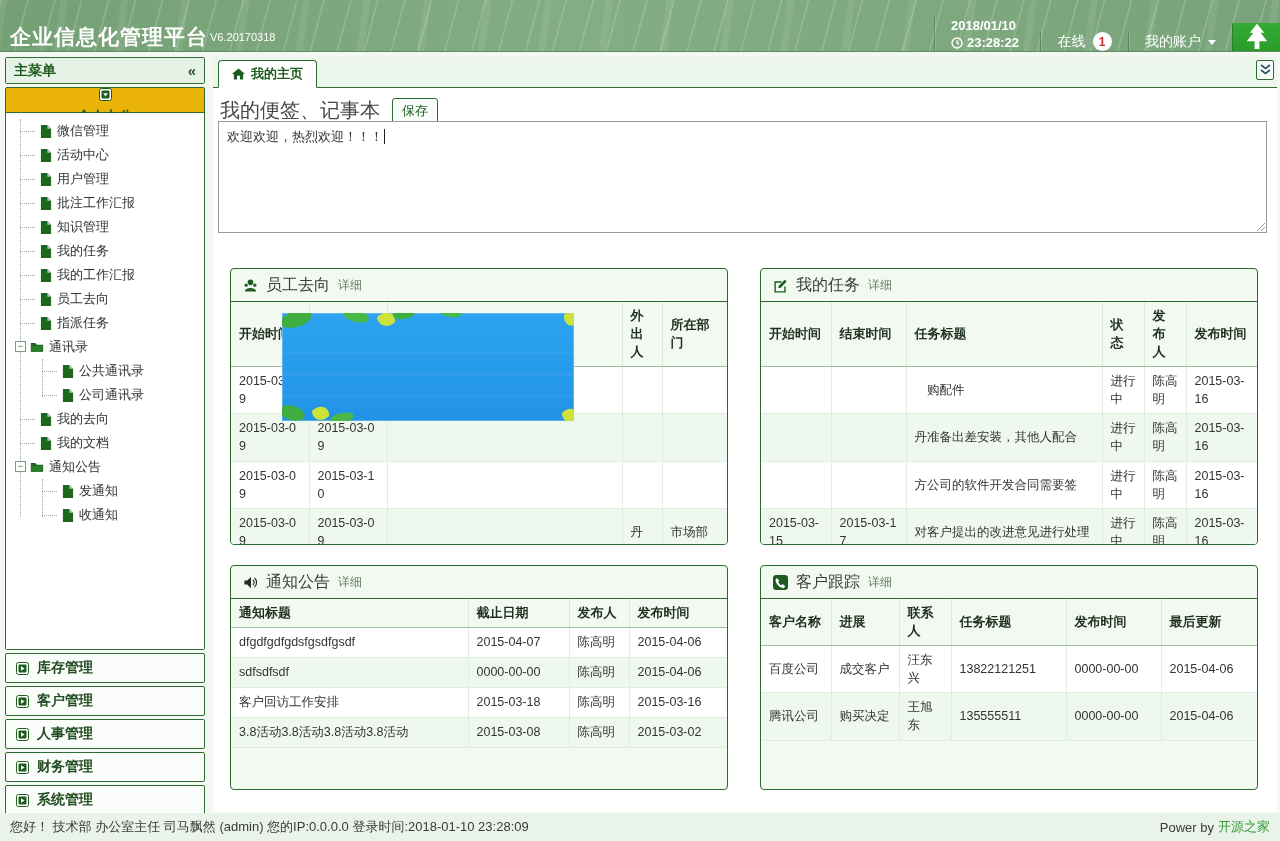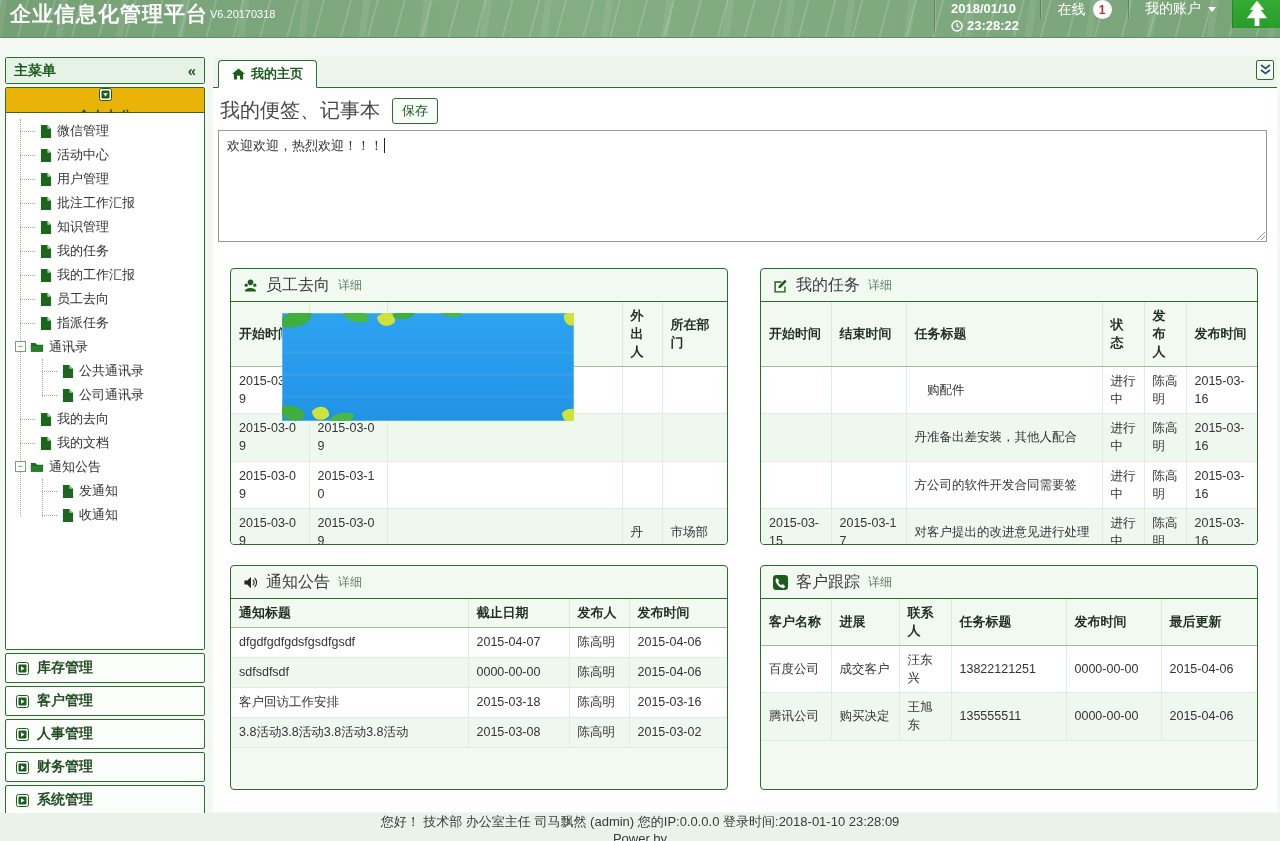--- a/index.html
+++ b/index.html
@@ -6,28 +6,28 @@
   html,body { width:1280px; height:841px; }
   body {
     position: relative;
     font-family: "Liberation Sans", "DejaVu Sans", sans-serif;
     background: #f3f8f3;
     overflow: hidden;
     color:#333;
   }
   
   .hdr {
-    position:absolute; left:0; top:0; width:1280px; height:38px;
+    position:absolute; left:0; top:0; width:1280px; height:52px;
     background-color:#7aa57a;
     background-image:
       repeating-linear-gradient(105deg, rgba(255,255,255,.14) 0 2px, rgba(255,255,255,0) 2px 26px),
       repeating-linear-gradient(98deg, rgba(255,255,255,.08) 0 7px, rgba(255,255,255,0) 7px 60px),
       linear-gradient(90deg,#75a075,#83ad83 45%,#79a479);
     border-bottom:1px solid #5e8c5e;
-    display:flex; align-items:flex-start;
+    display:flex; align-items:flex-end;
   }
   .hdr-title { flex:1; display:flex; align-items:center; padding-left:10px; color:#fff; }
   .hdr-title .t1 { font-size:21px; font-weight:bold; letter-spacing:1px; }
   .hdr-title .t2 { font-size:11px; margin-left:2px; }
   .hdr-cell { display:flex; flex-direction:column; justify-content:center; align-items:center;
     padding:0 16px; color:#fff; border-left:1px solid rgba(30,70,30,.35);
     box-shadow: inset 1px 0 0 rgba(255,255,255,.18); }
   .hdr-date { font-size:13px; font-weight:bold; line-height:17px; align-items:flex-start; min-width:106px;}
   .hdr-date .row { display:flex; align-items:center; gap:4px; }
   .hdr-online { flex-direction:row; gap:7px; font-size:14px; min-width:88px;}
@@ -64,21 +64,21 @@
     border-bottom:1px solid #2e6b2e; display:flex; align-items:flex-end; }
   .tab { margin-left:5px; margin-bottom:-1px; background:#fff; border:1px solid #2e6b2e; border-bottom:1px solid #fff;
     border-radius:4px 4px 0 0; height:28px; padding:0 13px; display:flex; align-items:center; gap:6px;
     font-size:13px; font-weight:bold; color:#1d5c1d; cursor:pointer; }
   .tab-min { position:absolute; right:3px; top:3px; width:18px; height:20px; border:1px solid #2e6b2e;
     border-radius:2px; background:#f7fcf7; display:flex; flex-direction:column; align-items:center; justify-content:center; cursor:pointer; }
   .notes-h { position:absolute; left:7px; top:40px; display:flex; align-items:center; gap:12px; }
   .notes-title { font-size:20px; color:#474747; }
   .save-btn { border:1px solid #2e6b2e; background:#f9fdf9; color:#1d5c1d; font-size:13px;
     padding:3px 9px; border-radius:3px; cursor:pointer; font-family:inherit; }
-  .notes-area { position:absolute; left:5px; top:73px; width:1049px; height:112px; background:#fff;
+  .notes-area { position:absolute; left:5px; top:64px; width:1049px; height:112px; background:#fff;
     border:1px solid #999; padding:6px 8px; font-size:13px; color:#333; cursor:text; }
   .caret-bar { display:inline-block; width:1px; height:15px; background:#222; vertical-align:-3px; margin-left:1px; }
   .grip { position:absolute; right:1px; bottom:1px; width:10px; height:10px;
     background:repeating-linear-gradient(135deg, transparent 0 2px, #999 2px 3px); clip-path:polygon(100% 0, 100% 100%, 0 100%); }
   
   .panel { position:absolute; width:498px; border:1px solid #2c692c; border-radius:4px; background:#f1f9f1; overflow:hidden; }
   .p1 { left:17px;  top:211px; height:277px; }
   .p2 { left:547px; top:211px; height:277px; }
   .p3 { left:17px;  top:508px; height:225px; }
   .p4 { left:547px; top:508px; height:225px; }
@@ -94,21 +94,21 @@
     border-right:1px solid #e0eee0; word-break:break-all; vertical-align:middle; background:#fff; line-height:1.45; }
   table.grid tr:nth-child(even) td { background:#eff8ef; }
   table.lg td { height:38px; }
   table.sm td { height:30px; }
   
   .banner { position:absolute; left:282px; top:313px; width:292px; height:108px; z-index:5;
     background:linear-gradient(180deg,#2da3f0,#2193e6);
     box-shadow:0 0 0 1px rgba(255,255,255,.25) inset; overflow:hidden; }
   
   .footer { position:absolute; left:0; top:813px; width:1280px; height:28px; background:#e9f3e9;
-    display:flex; align-items:center; padding:0 10px; font-size:13px; color:#3a3a3a;flex-direction:column; }
+    display:flex; align-items:center; padding:0 10px; font-size:13px; color:#3a3a3a; }
   .footer .grow { flex:1; }
   .brand-link { color:#3a9a3a; margin-left:4px; cursor:pointer; }
   .ic { display:inline-flex; align-items:center; justify-content:center; }
 </style>
 </head>
 <body>
 
 <div class="hdr">
   <div class="hdr-title">
     <span class="t1">企业信息化管理平台</span>

